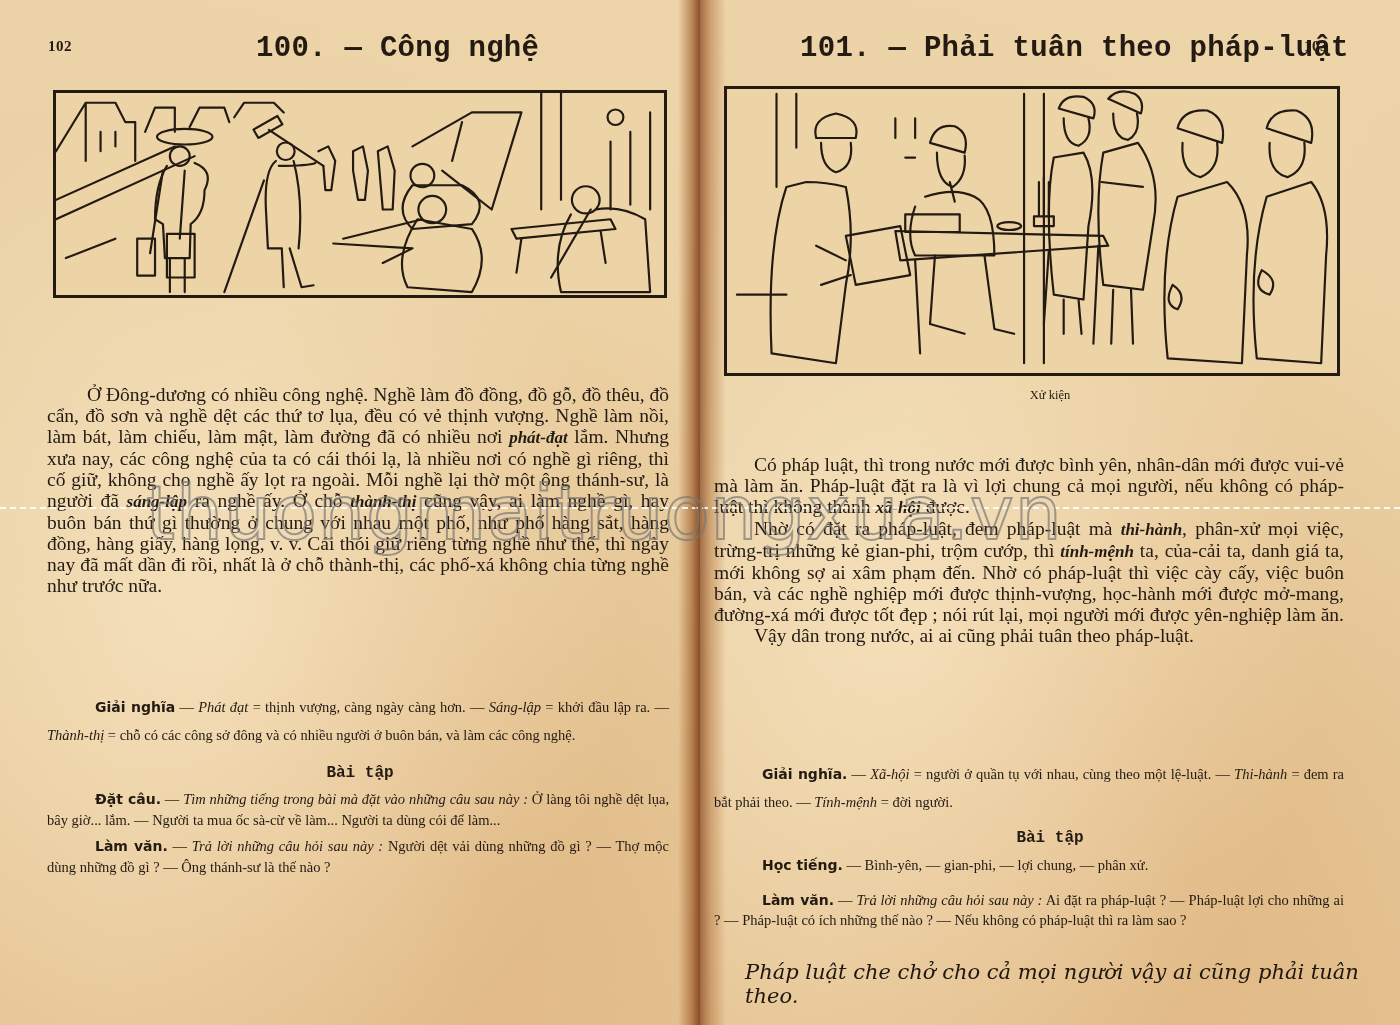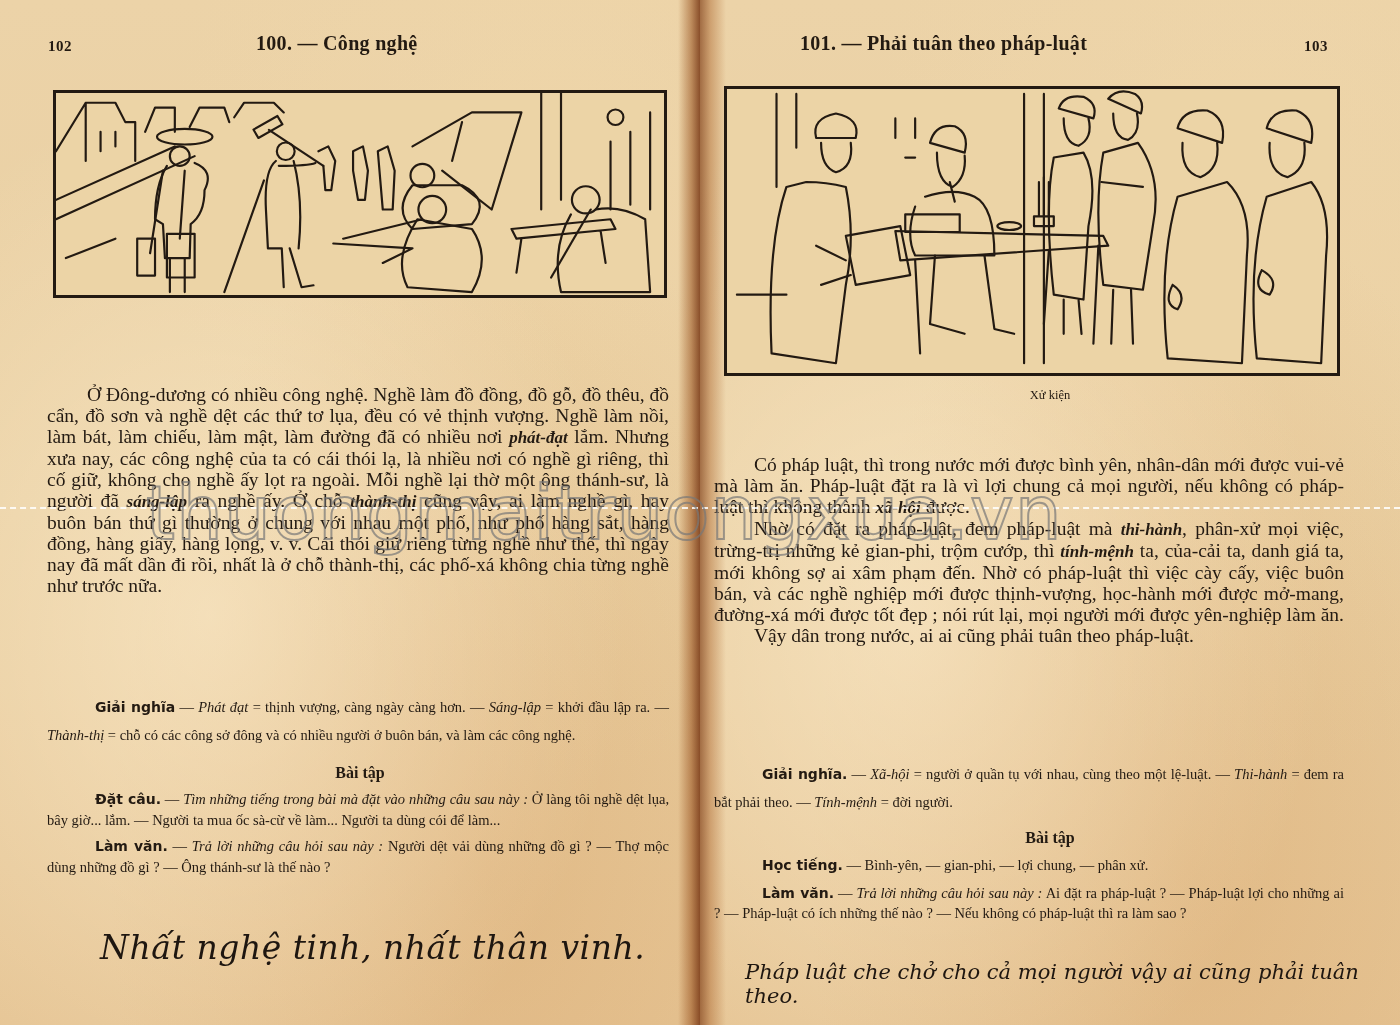--- a/index.html
+++ b/index.html
@@ -32,22 +32,22 @@
       background: linear-gradient(270deg, rgba(0,0,0,0), rgba(170,100,45,0.45) 60%, rgba(130,65,25,0.7));
     }
     .page-number {
       position: absolute; top: 38px;
       font-size: 15px; font-weight: bold; letter-spacing: 0.5px;
     }
     .left .page-number { left: 48px; }
     .right .page-number { left: 1304px; left: 604px; }
     .lesson-title {
       position: absolute; top: 32px;
-      font-family: Liberation Serif, serif;
-      font-weight: bold; font-size: 20px; letter-spacing: 0.3px;
+      font-family: Liberation Mono, monospace;
+      font-weight: bold; font-size: 29px; letter-spacing: 0.3px;
     }
     .left .lesson-title { left: 256px; }
     .right .lesson-title { left: 100px; }
     .illustration {
       position: absolute; border: 3px solid #231a12; background: #ecd4a6;
     }
     .left .illustration { left: 53px; top: 90px; width: 614px; height: 208px; }
     .right .illustration { left: 24px; top: 86px; width: 616px; height: 290px; }
     .illustration svg { width: 100%; height: 100%; display: block; }
     .caption {
@@ -69,32 +69,32 @@
     }
     .left .glossary { left: 47px; top: 693px; width: 622px; }
     .right .glossary { left: 14px; top: 760px; width: 630px; }
     .glossary p { text-indent: 48px; }
     .label {
       font-family: "DejaVu Sans", "Liberation Sans", sans-serif;
       font-weight: bold; font-size: 14px;
     }
     .section-heading {
       position: absolute; width: 100%; text-align: center;
-      font-family: Liberation Serif, serif;
+      font-family: Liberation Mono, monospace;
       font-weight: bold; font-size: 16px;
     }
     .left .section-heading { top: 764px; left: 10px; }
     .right .section-heading { top: 829px; left: 0; }
     .exercises {
       position: absolute; font-size: 14.5px; line-height: 20.5px; text-align: justify;
     }
     .left .exercises { left: 47px; top: 789px; width: 622px; }
     .right .exercises { left: 14px; top: 855px; width: 630px; }
     .exercises p { text-indent: 48px; margin-bottom: 6px; }
-    .exercises p.tight { margin-bottom: 7px; }
+    .exercises p.tight { margin-bottom: 14px; }
     .exercises i { font-style: italic; }
     .handwriting {
       position: absolute;
       font-family: "DejaVu Serif", "Liberation Serif", serif;
       font-style: italic; color: #1e1610;
     }
     .left .handwriting { left: 100px; top: 928px; font-size: 33px; letter-spacing: 0.5px; }
     .right .handwriting { left: 45px; top: 960px; font-size: 21px; }
     .watermark {
       position: absolute; left: 0; top: 478px; width: 1400px; height: 70px;
@@ -192,21 +192,20 @@
         <i>Tìm những tiếng trong bài mà đặt vào những câu sau này :</i>
         <span>Ở làng tôi nghề dệt lụa, bây giờ... lắm. — Người ta mua ốc sà-cừ về làm... Người ta dùng cói để làm...</span>
       </p>
       <p>
         <span class="label">Làm văn.</span> —
         <i>Trả lời những câu hỏi sau này :</i>
         <span>Người dệt vải dùng những đồ gì ? — Thợ mộc dùng những đồ gì ? — Ông thánh-sư là thế nào ?</span>
       </p>
     </div>
 
-    <div class="handwriting">Nhất nghệ tinh, nhất thân vinh.</div>
   </div>
 
   <div class="page right">
     <div class="lesson-title">101. — Phải tuân theo pháp-luật</div>
     <div class="page-number">103</div>
 
     <div class="illustration">
       <svg viewBox="0 0 616 290" preserveAspectRatio="none" fill="none" stroke="#231a12" stroke-width="2.2" stroke-linecap="round" stroke-linejoin="round">
 
         <path d="M50 5 L50 100 M70 5 L70 60 M170 30 L170 50 M190 30 L190 50 M180 70 L190 70 M300 5 L300 280 M320 5 L320 280"></path>

